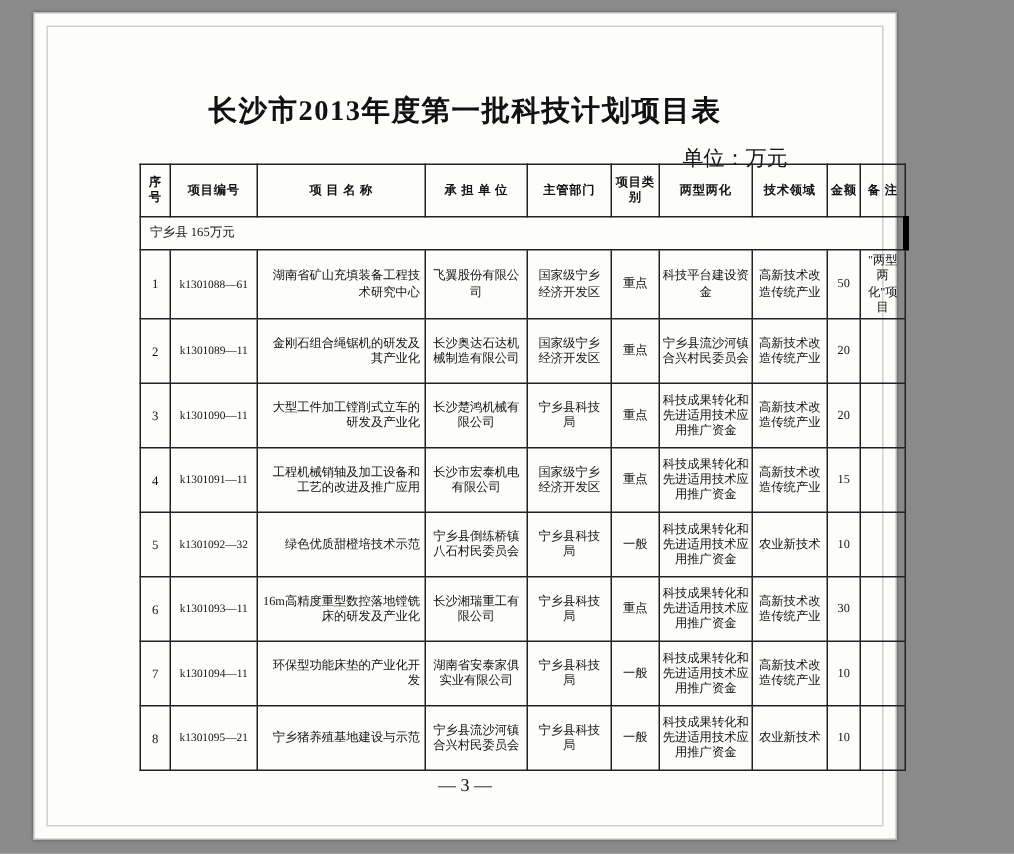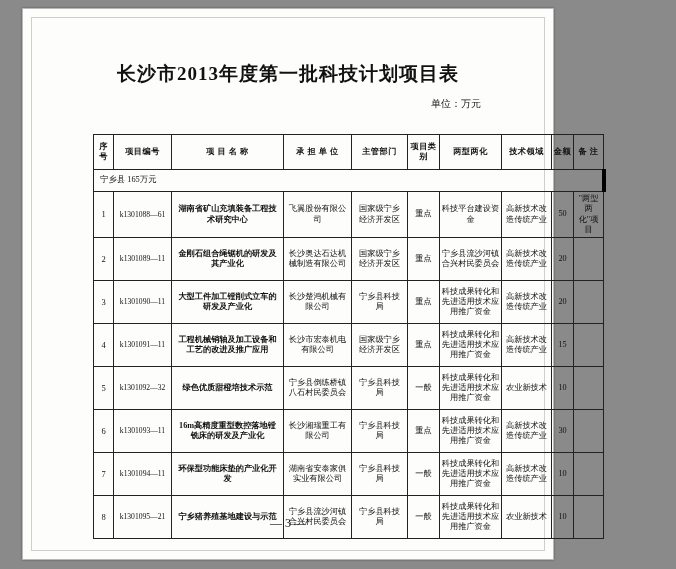--- a/index.html
+++ b/index.html
@@ -10,21 +10,21 @@
   body {
     width: 676px;
     height: 569px;
     overflow: hidden;
     font-family: "Liberation Serif", "DejaVu Serif", serif;
   }
   .page {
     position: absolute;
     left: 22px;
     top: 8px;
-    width: 532px;
+    width: 576px;
     height: 552px;
     background: #fdfdfb;
     border: 1px solid #b8b8b8;
     box-shadow: 0 0 2px rgba(0,0,0,0.35);
     box-sizing: border-box;
   }
   .page-inner {
     position: absolute;
     left: 8px;
     top: 8px;
@@ -41,27 +41,27 @@
     font-size: 19px;
     font-weight: bold;
     letter-spacing: 1px;
     color: #111;
     font-family: "Liberation Serif", "DejaVu Serif", serif;
   }
   .unit-note {
     position: absolute;
     right: 72px;
     top: 88px;
-    font-size: 10px;
+    font-size: 14px;
     color: #111;
   }
   table.main {
     position: absolute;
     left: 70px;
-    top: 125px;
+    top: 100px;
     width: 492px;
     border-collapse: collapse;
     table-layout: fixed;
   }
   table.main th, table.main td {
     border: 1px solid #222;
     font-size: 8.2px;
     color: #111;
     line-height: 1.25;
     padding: 2px 1px;
@@ -75,24 +75,23 @@
     letter-spacing: 0.5px;
   }
   table.main td.idx {
     font-size: 8.5px;
   }
   table.main td.code {
     font-size: 7.6px;
     font-family: "Liberation Serif", "DejaVu Serif", serif;
   }
   table.main td.name {
-    text-align: center;
+    text-align: right;
     padding-left: 3px;
     padding-right: 3px;
-    font-weight: bold;
   }
   table.main td.unit, table.main td.dept {
     text-align: center;
     padding-left: 3px;
     padding-right: 3px;
   }
   table.main td.row-cell {
     height: 38px;
   }
   tr.section td {

